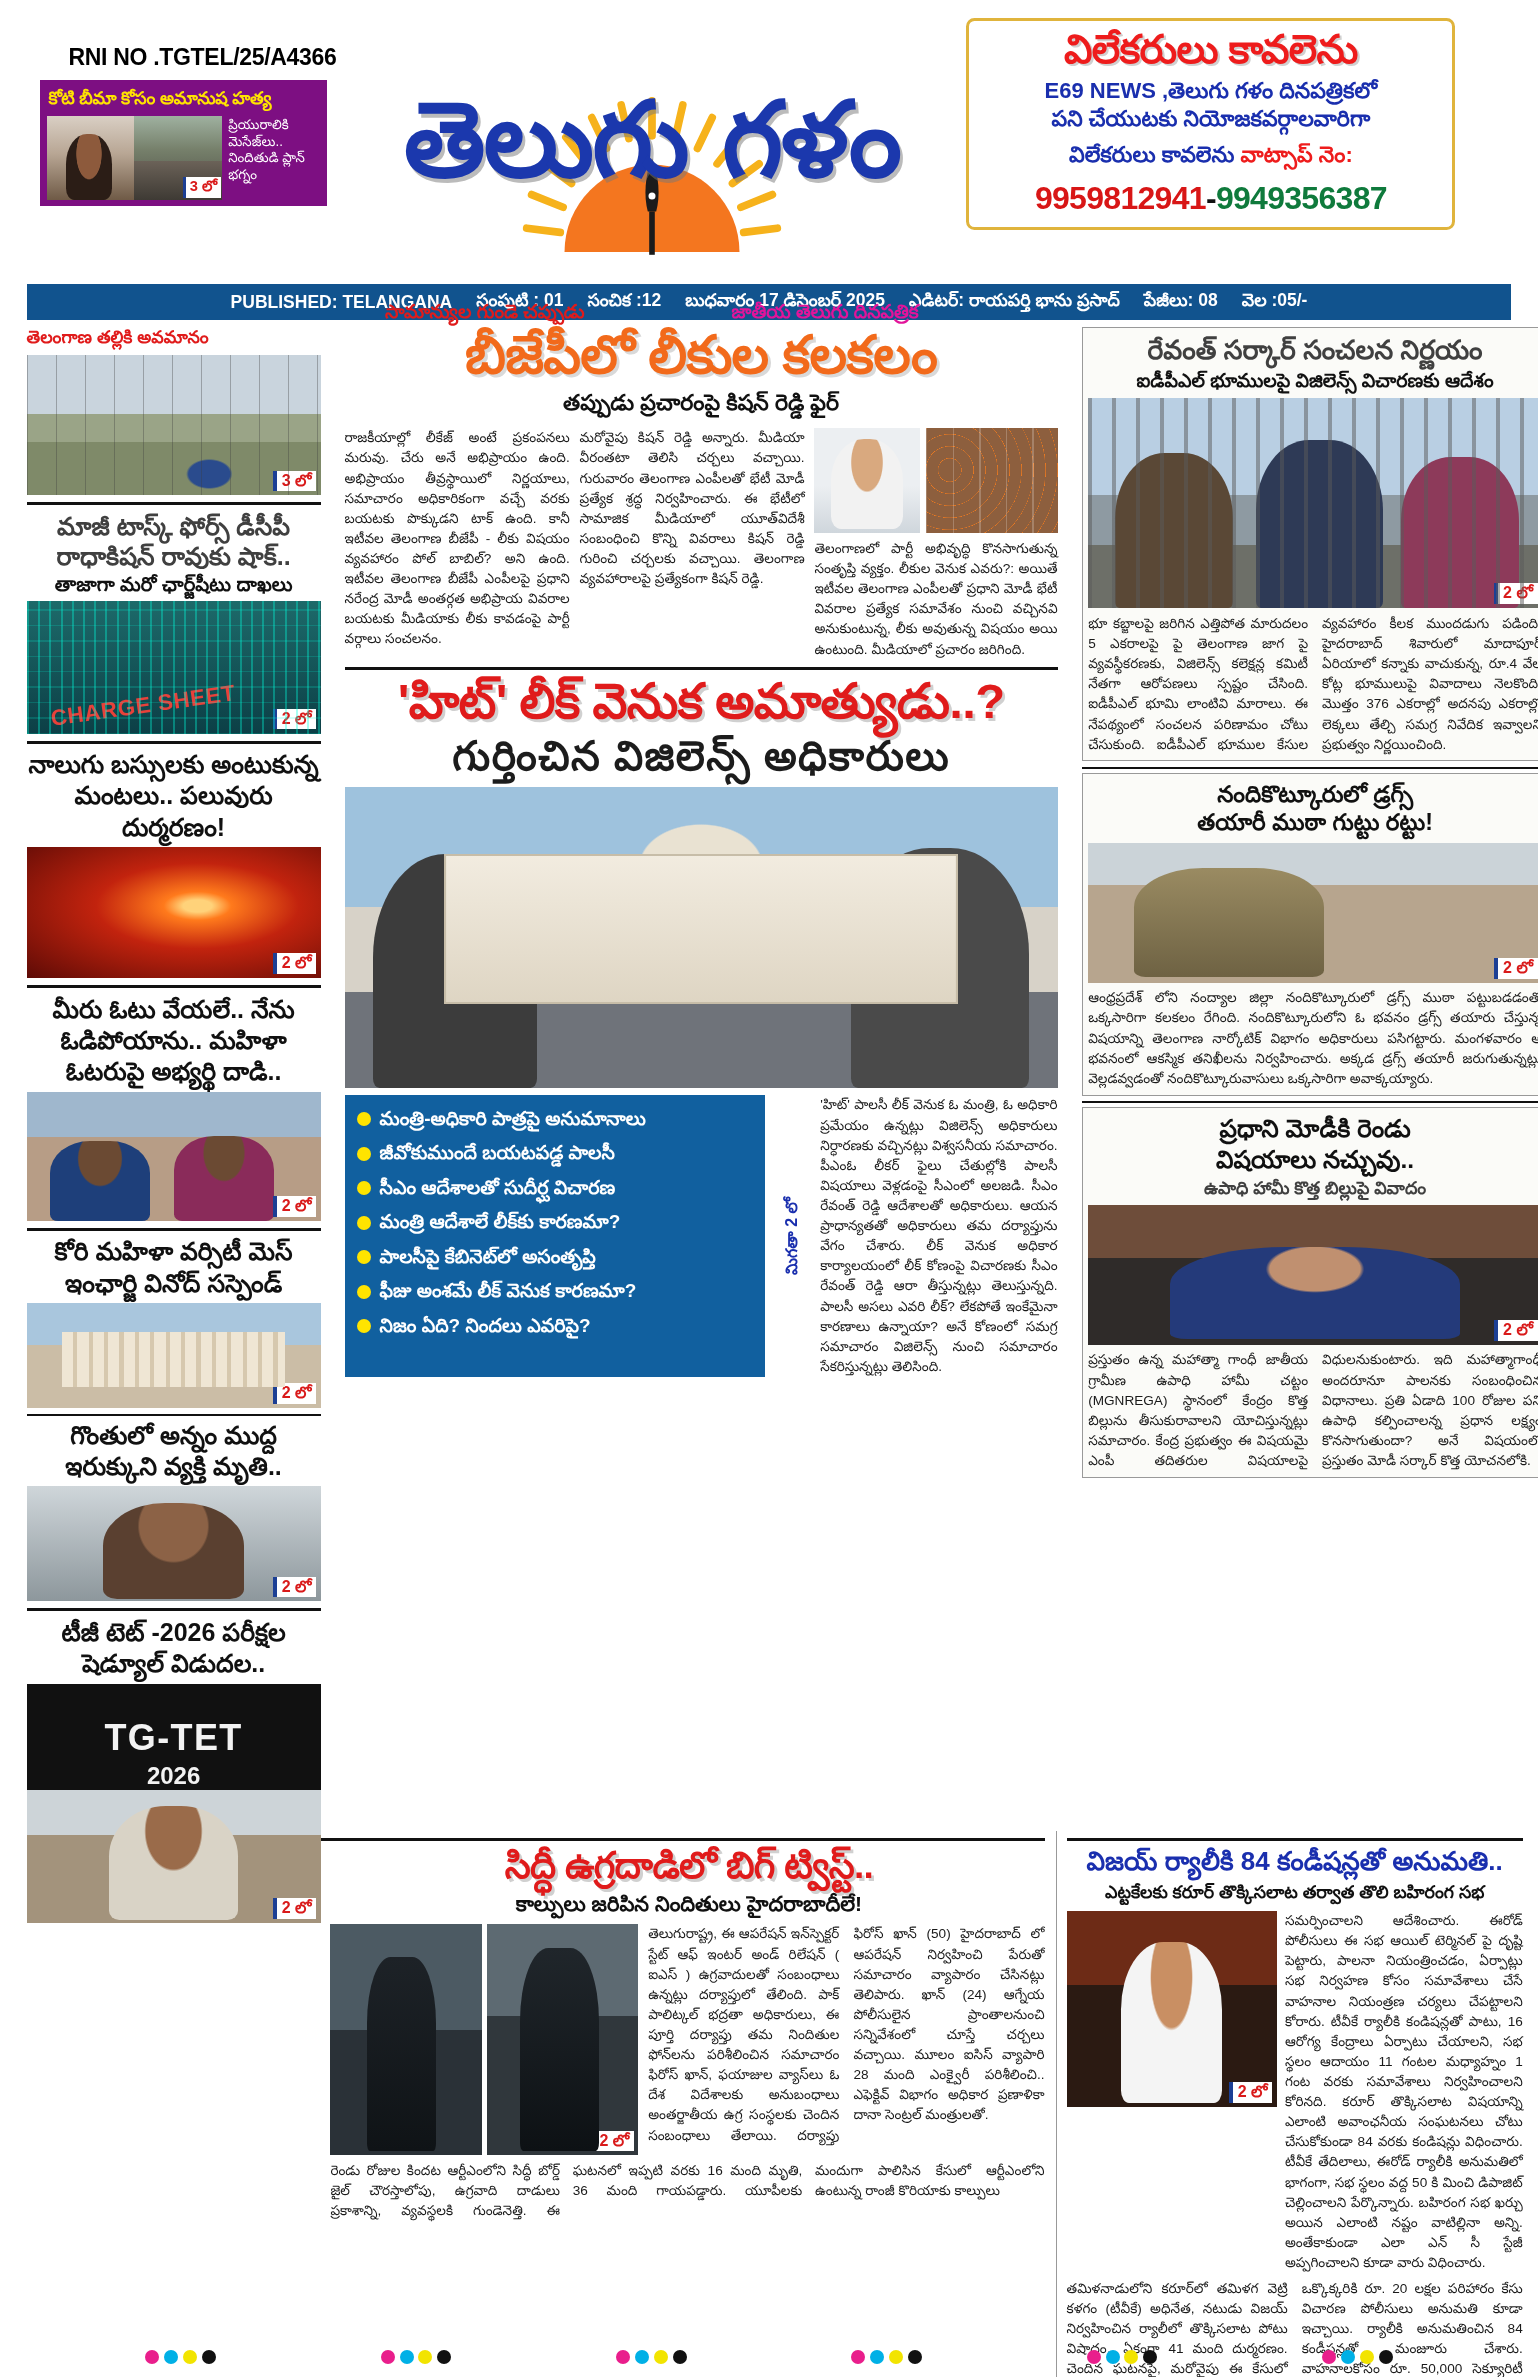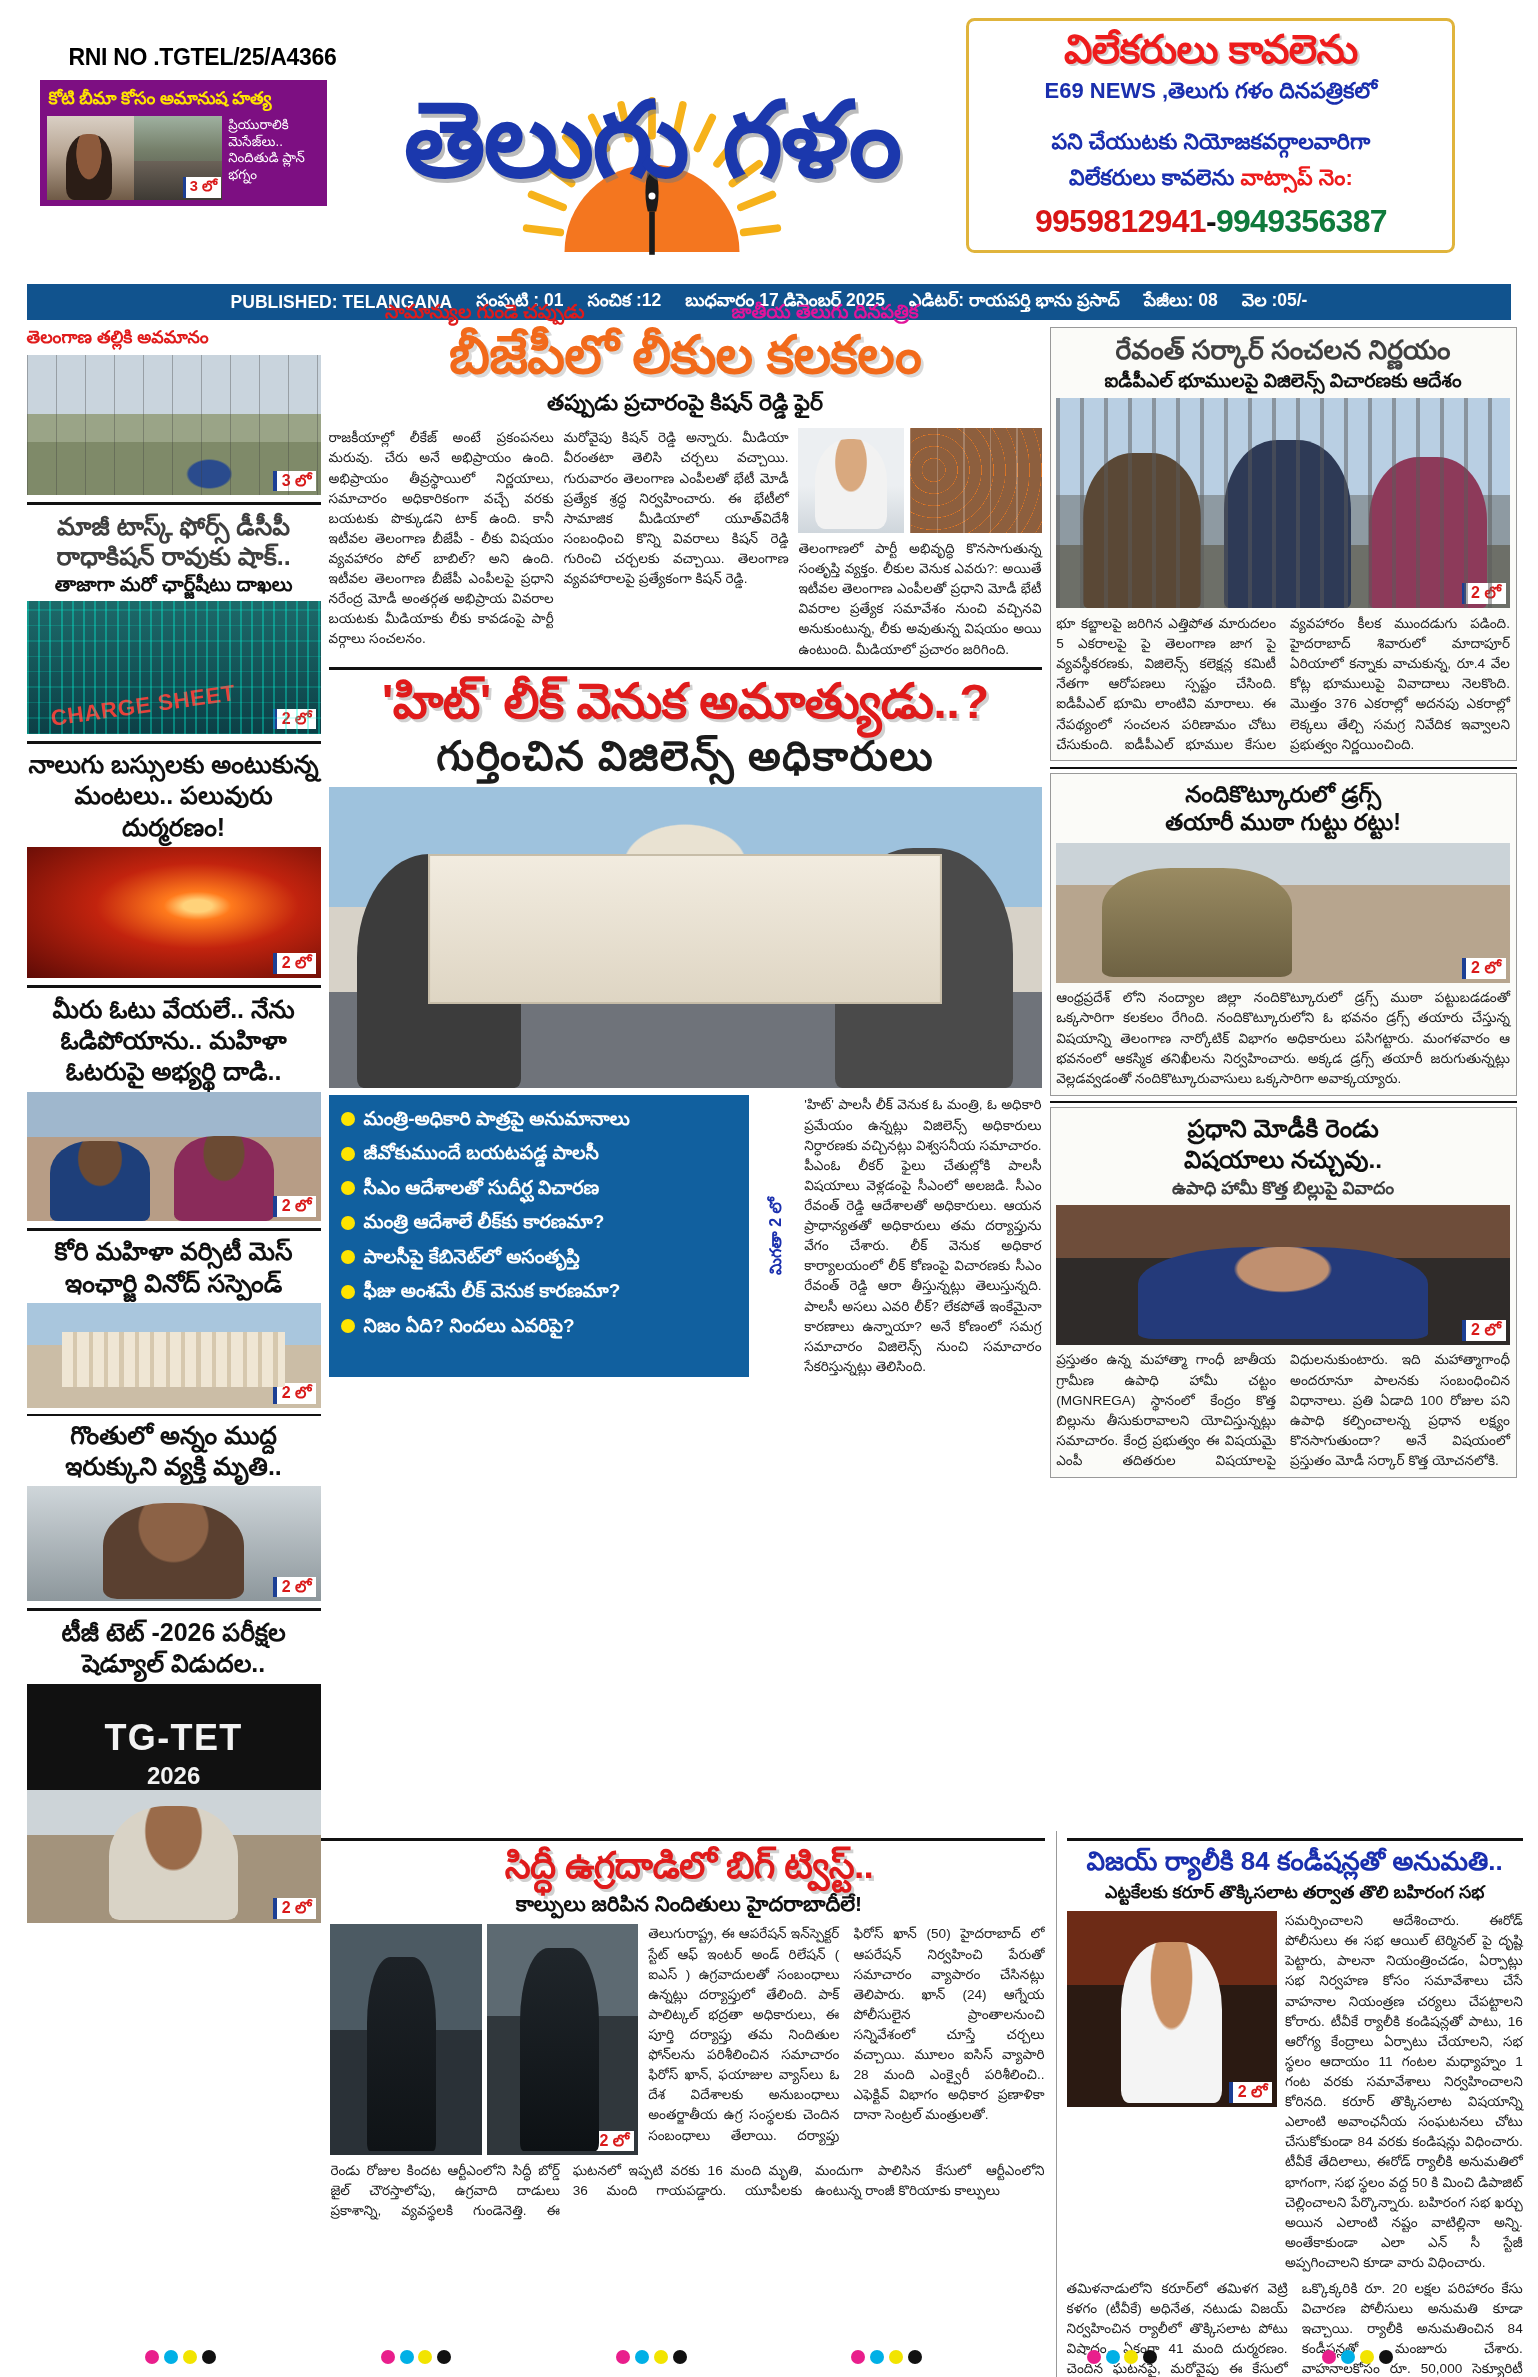--- a/index.html
+++ b/index.html
@@ -45,34 +45,34 @@
   .tagline { display:flex; justify-content: space-between; padding: 0 26.6px; margin-top: 2.8px; position:relative; z-index:4;}
   .tag-l { color:#e01b1b; font-size: 19px; font-weight:bold; }
   .tag-r { color:#e2149a; font-size: 19px; font-weight:bold; }
 
   .mh-right { width: 531px; padding: 12.6px 21px 0 21px; }
   .ad-box { border: 3.5px solid #e0b43c; border-radius: 8.4px; background:#fff; padding: 7px 11.2px 9.8px;
             text-align:center; box-shadow: inset 0 0 0 1.4px #fff; }
   .ad-l1 { color:#ee1c1c; font-size: 40px; font-weight: bold; letter-spacing:-0.7px; line-height:1.08;
            text-shadow: 2.1px 2.1px 0 rgba(150,150,150,.45); }
   .ad-l2 { color:#1a2fae; font-size: 22px; font-weight: bold; margin-top: 7px; line-height:1.2;}
-  .ad-l3 { color:#1a2fae; font-size: 22px; font-weight: bold; margin-top: 24px; line-height:1.2;}
+  .ad-l3 { color:#1a2fae; font-size: 22px; font-weight: bold; margin-top: 1px; line-height:1.2;}
   .ad-l4 { font-size: 22px; font-weight: bold; margin-top: 9.8px; color:#1a2fae;}
   .ad-l4 .wa { color:#ee1c1c; }
   .ad-phone { margin-top: 7px; font-size: 32px; font-weight: bold; letter-spacing:-0.7px;}
   .ad-phone .p1 { color:#d81616; }
   .ad-phone .p2 { color:#0f7a3c; }
 
   
   .pubbar { background:#11538e; color:#fff; height: 36px; display:flex; align-items:center;
             justify-content:center; gap: 24px; font-size: 17.5px; font-weight:bold;
             margin: 4.2px 11.2px 0 11.2px; letter-spacing:0px; }
 
   
-  .grid { display: grid; grid-template-columns: 294px 713px 467px; gap: 8px;
+  .grid { display: grid; grid-template-columns: 294px 713px 467px; gap: 24px;
           padding: 7px 11.2px 0 11.2px; }
 
   
   .hl-red { color:#404040; font-weight: bold; font-size: 25px; line-height:1.22; text-align:center; }
   .hl-black { color:#111; font-weight: bold; font-size: 25px; line-height:1.25; text-align:center; }
   .hl-sub { color:#111; font-weight:bold; font-size: 19.6px; line-height:1.25; text-align:center; }
   .kicker-red { color:#e01b1b; font-weight:bold; font-size: 17.5px; text-align:left; }
 
   .photo { position: relative; width:100%; background:#c9c9c9; overflow:hidden; }
   .pg-badge { position:absolute; right: 4.2px; bottom: 4.2px; background:#fff; border-left:4.2px solid #1c3f94;

